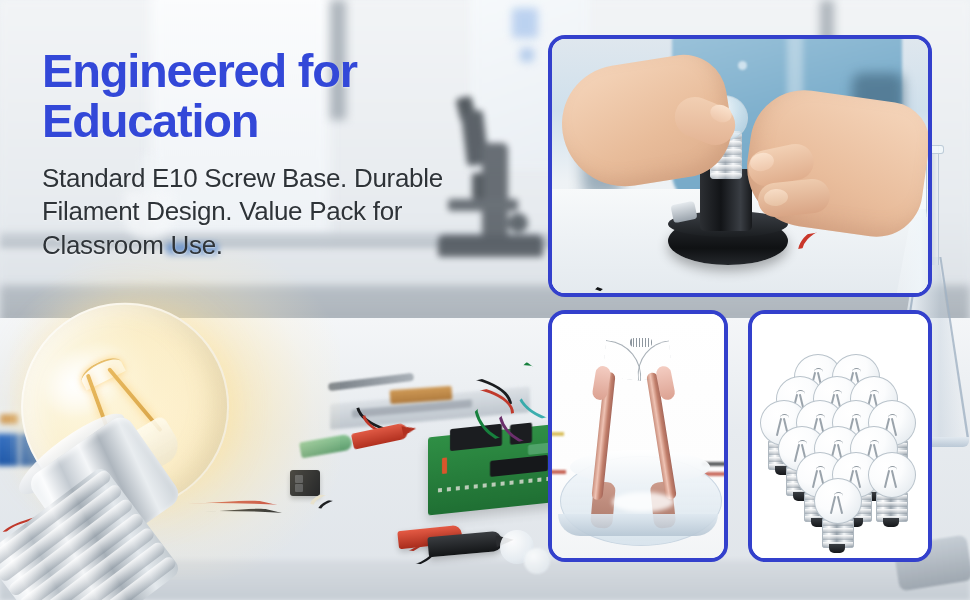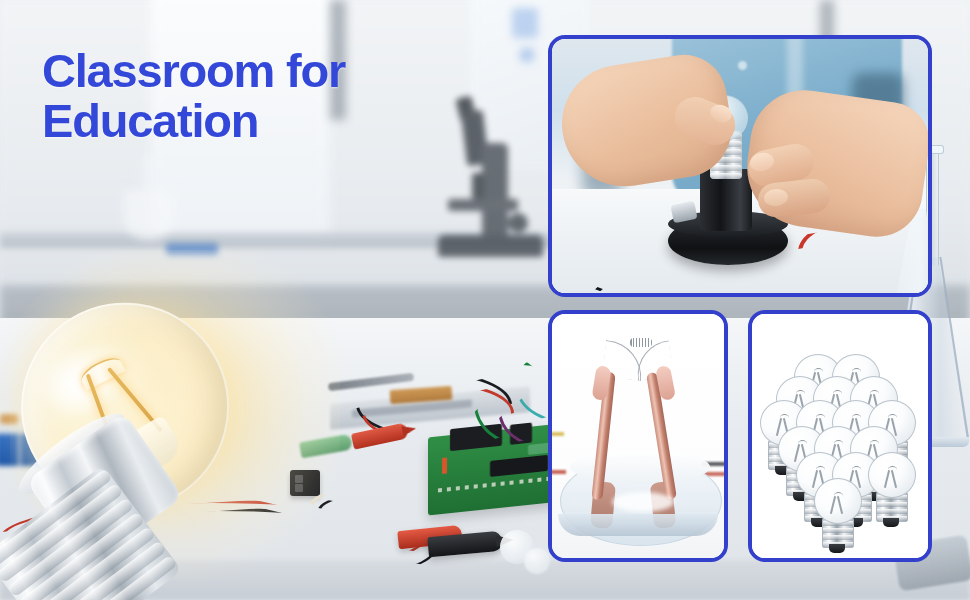--- a/index.html
+++ b/index.html
@@ -411,21 +411,22 @@
         <i class="thread" style="top:22px"></i>
       <i class="thread" style="top:40px"></i>
         <i class="thread" style="top:58px"></i>
       <i class="thread" style="top:76px"></i>
         <i class="thread" style="top:94px"></i>
       <i class="thread" style="top:112px"></i>
     </div>
   </div>
 
   <div class="textblock">
-    <h1 class="headline">Classroom for Education</h1>
+    <h1 class="headline">Engineered for Education</h1>
+    <p class="subline">Standard E10 Screw Base. Durable Filament Design. Value Pack for Classroom Use.</p>
   </div>
 
   <div class="panel panel-top">
     <div class="p1bg"></div>
     <div class="p1-shirt"></div>
     <div class="p1-shirtfold"></div>
     <div class="p1-button"></div>
     <div class="p1-darkL"></div>
     <div class="p1-dark"></div>
     <div class="p1-table"></div>

